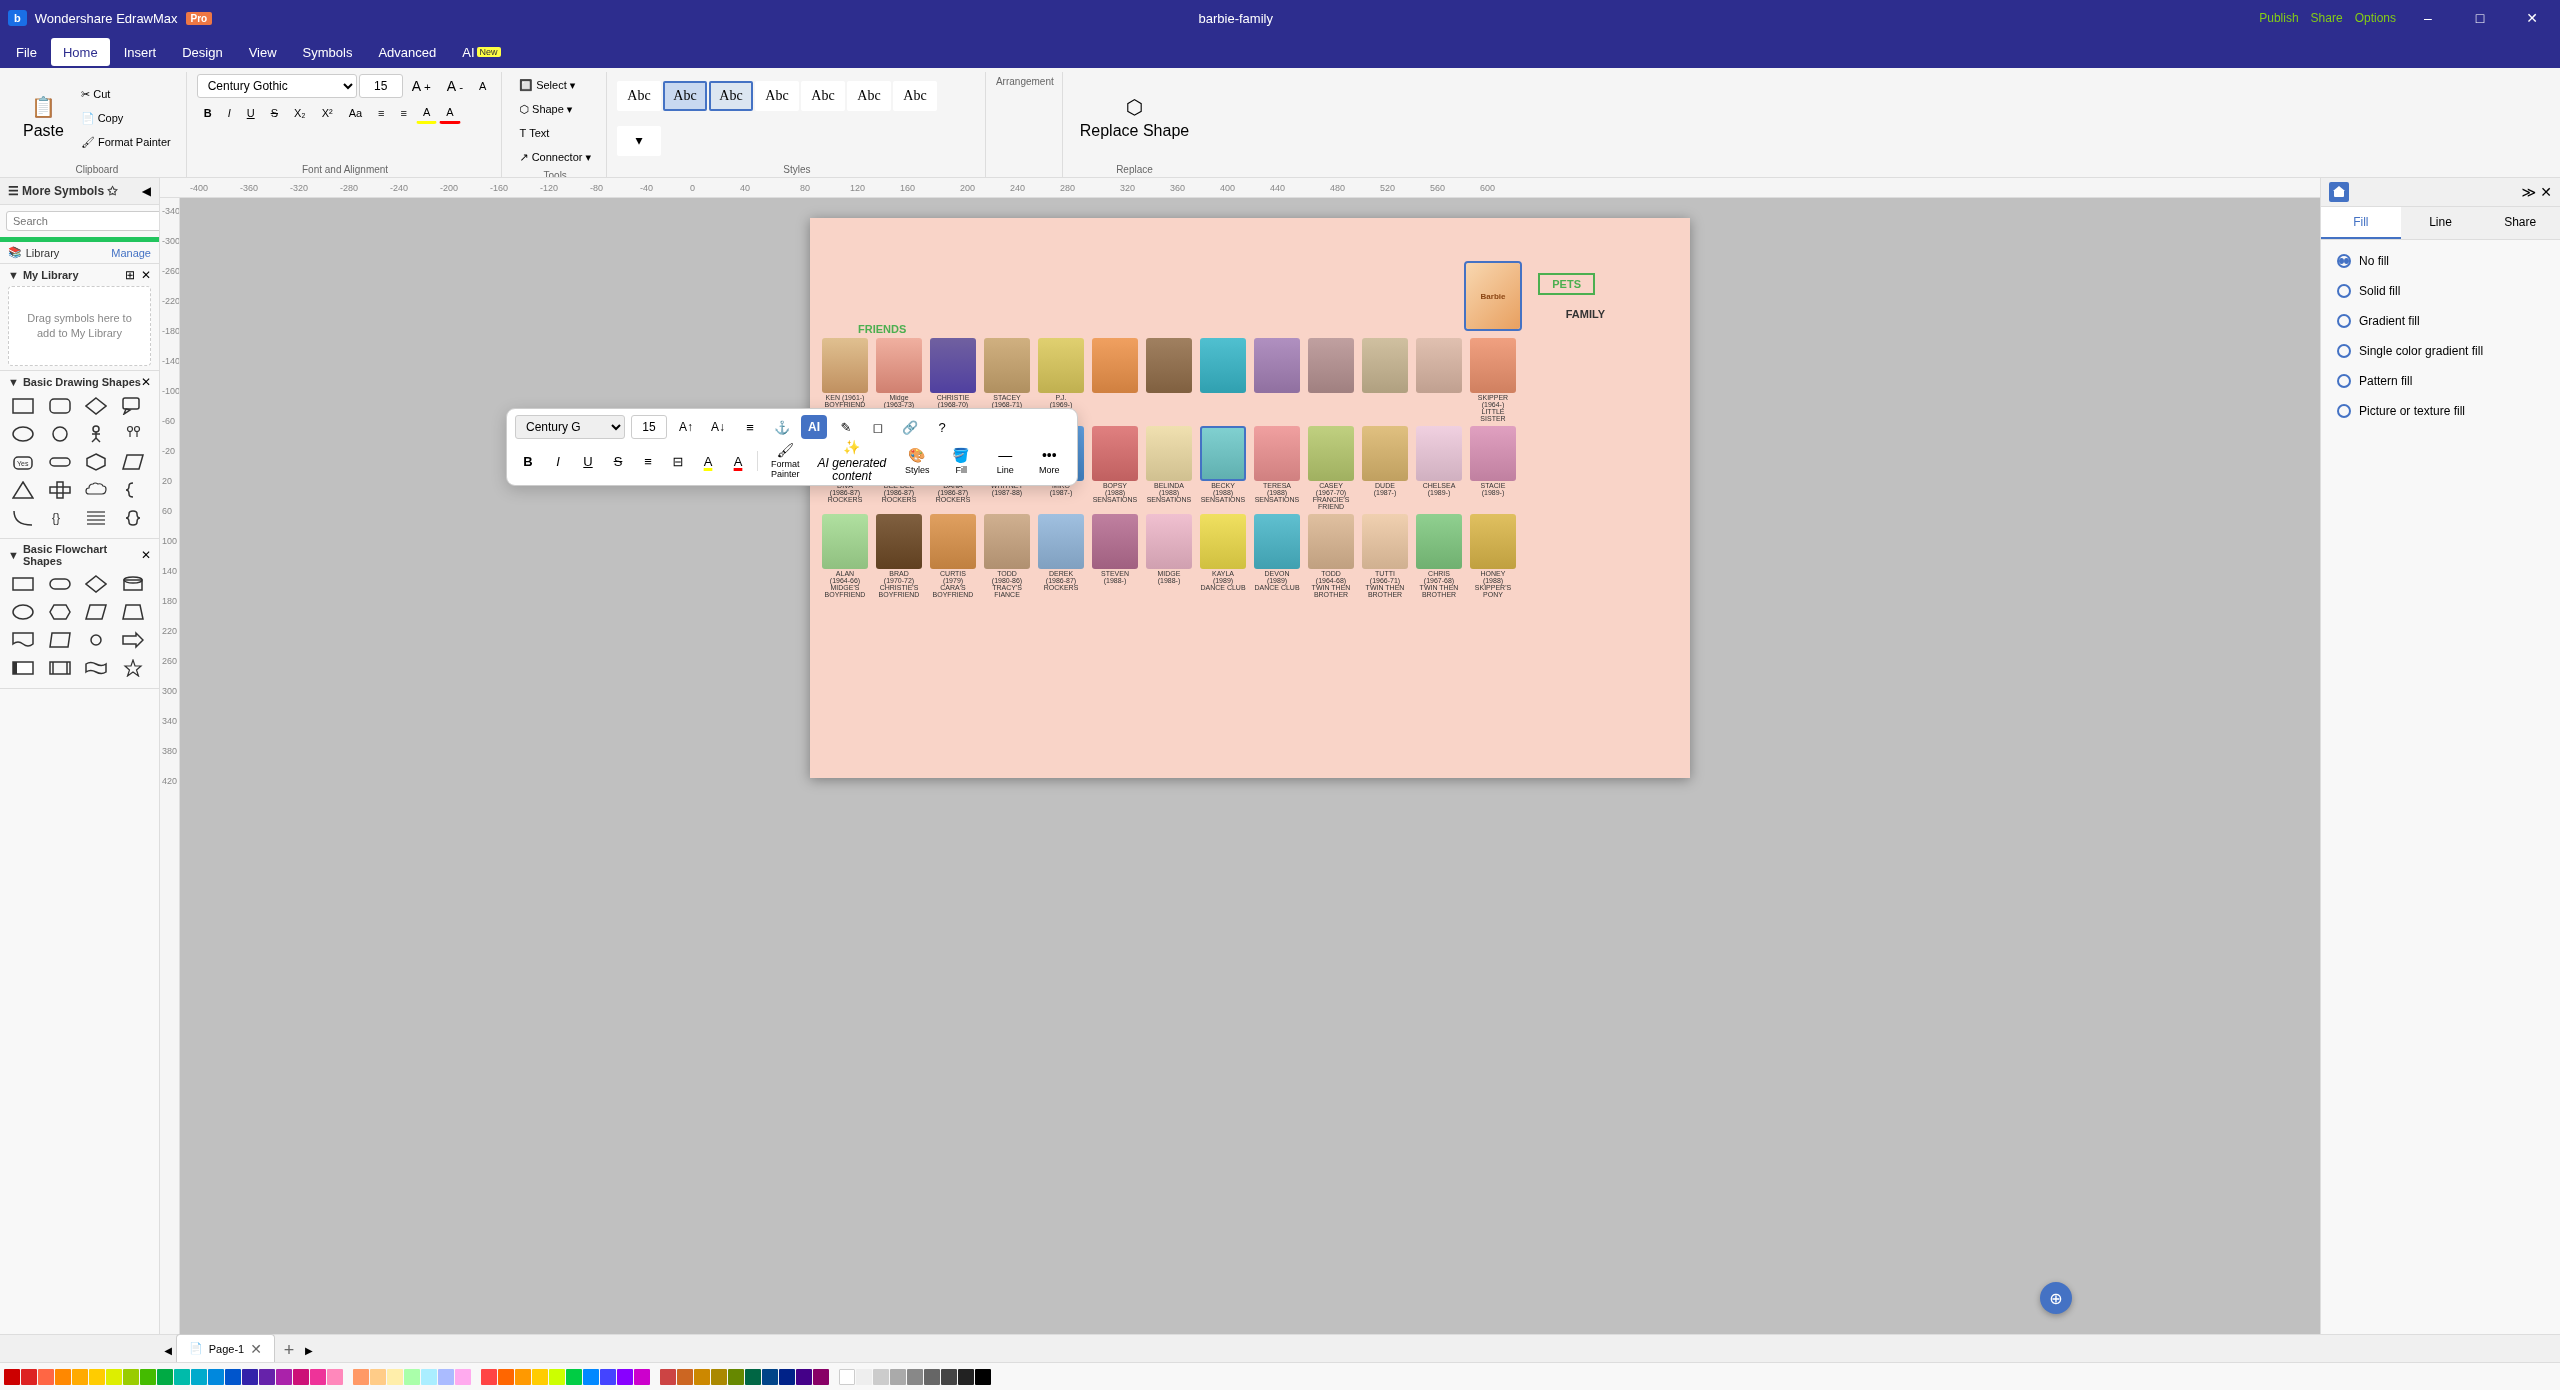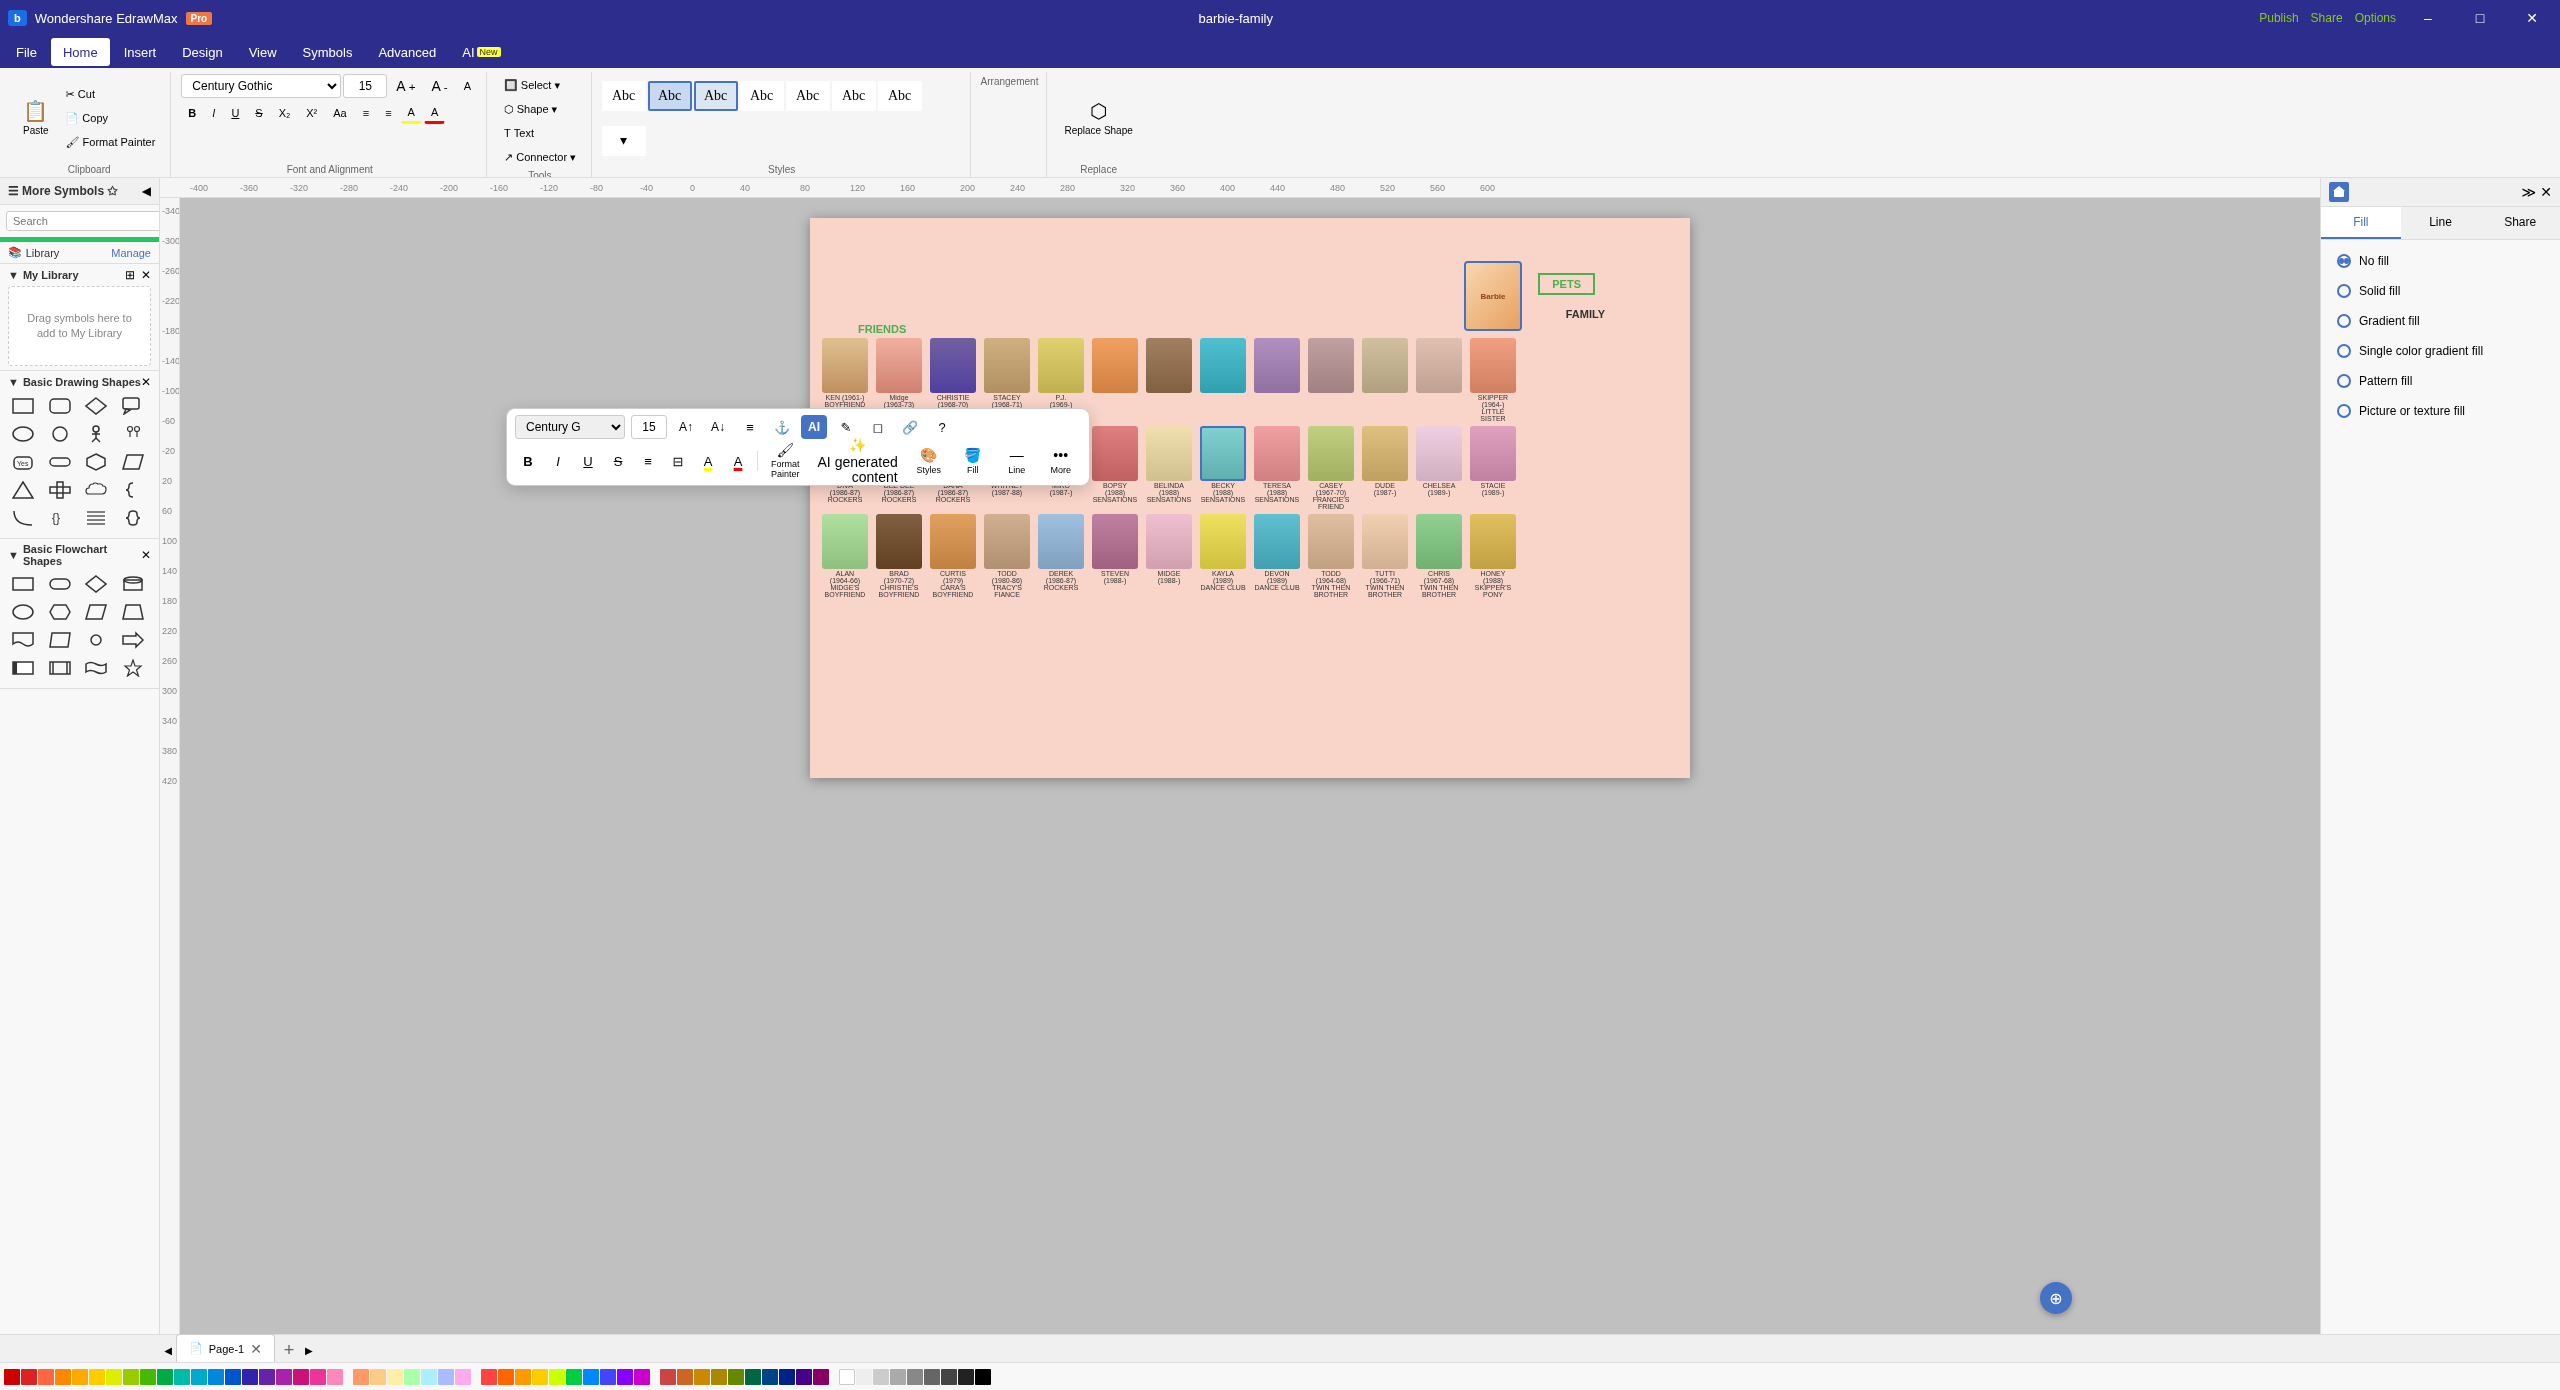--- a/index.html
+++ b/index.html
@@ -93,21 +93,21 @@
       justify-content: center;
       padding: 3px 6px;
       border-radius: 3px;
       cursor: pointer;
       font-size: 11px;
       min-width: 32px;
       height: 56px;
       border: 1px solid transparent;
     }
     .ribbon-btn .btn-icon { font-size: 20px; margin-bottom: 2px; }
-    .ribbon-btn .btn-label { font-size: 10px; text-align: right; line-height: 1.2; }
+    .ribbon-btn .btn-label { font-size: 16px; text-align: right; line-height: 1.2; }
 
     .ribbon-btn-small {
       display: flex;
       align-items: center;
       gap: 3px;
       padding: 2px 6px;
       border-radius: 3px;
       cursor: pointer;
       font-size: 11px;
       border: 1px solid transparent;
@@ -1148,21 +1148,21 @@
             <div class="tt-btn">⊟</div>
             <div class="tt-btn" style="text-decoration:underline;text-decoration-color:#ffff00;text-decoration-thickness:3px;">A</div>
             <div class="tt-btn" style="text-decoration:underline;text-decoration-color:#ff0000;text-decoration-thickness:3px;">A</div>
             <div class="tt-separator"></div>
             <div class="tt-action-btn">
               <span class="icon">🖌</span>
               <span style="font-size:9px;text-align:center;line-height:1.1;">Format<br>Painter</span>
             </div>
             <div class="tt-action-btn">
               <span class="icon">✨</span>
-              <span style="font-size:14px;text-align:right;line-height:1.1;">AI generated<br>content</span>
+              <span style="font-size:12px;text-align:center;line-height:1.1;font-style:italic;">AI generated<br>content</span>
             </div>
             <div class="tt-action-btn">
               <span class="icon">🎨</span>
               <span style="font-size:9px;">Styles</span>
             </div>
             <div class="tt-action-btn">
               <span class="icon">🪣</span>
               <span style="font-size:9px;">Fill</span>
             </div>
             <div class="tt-action-btn">

